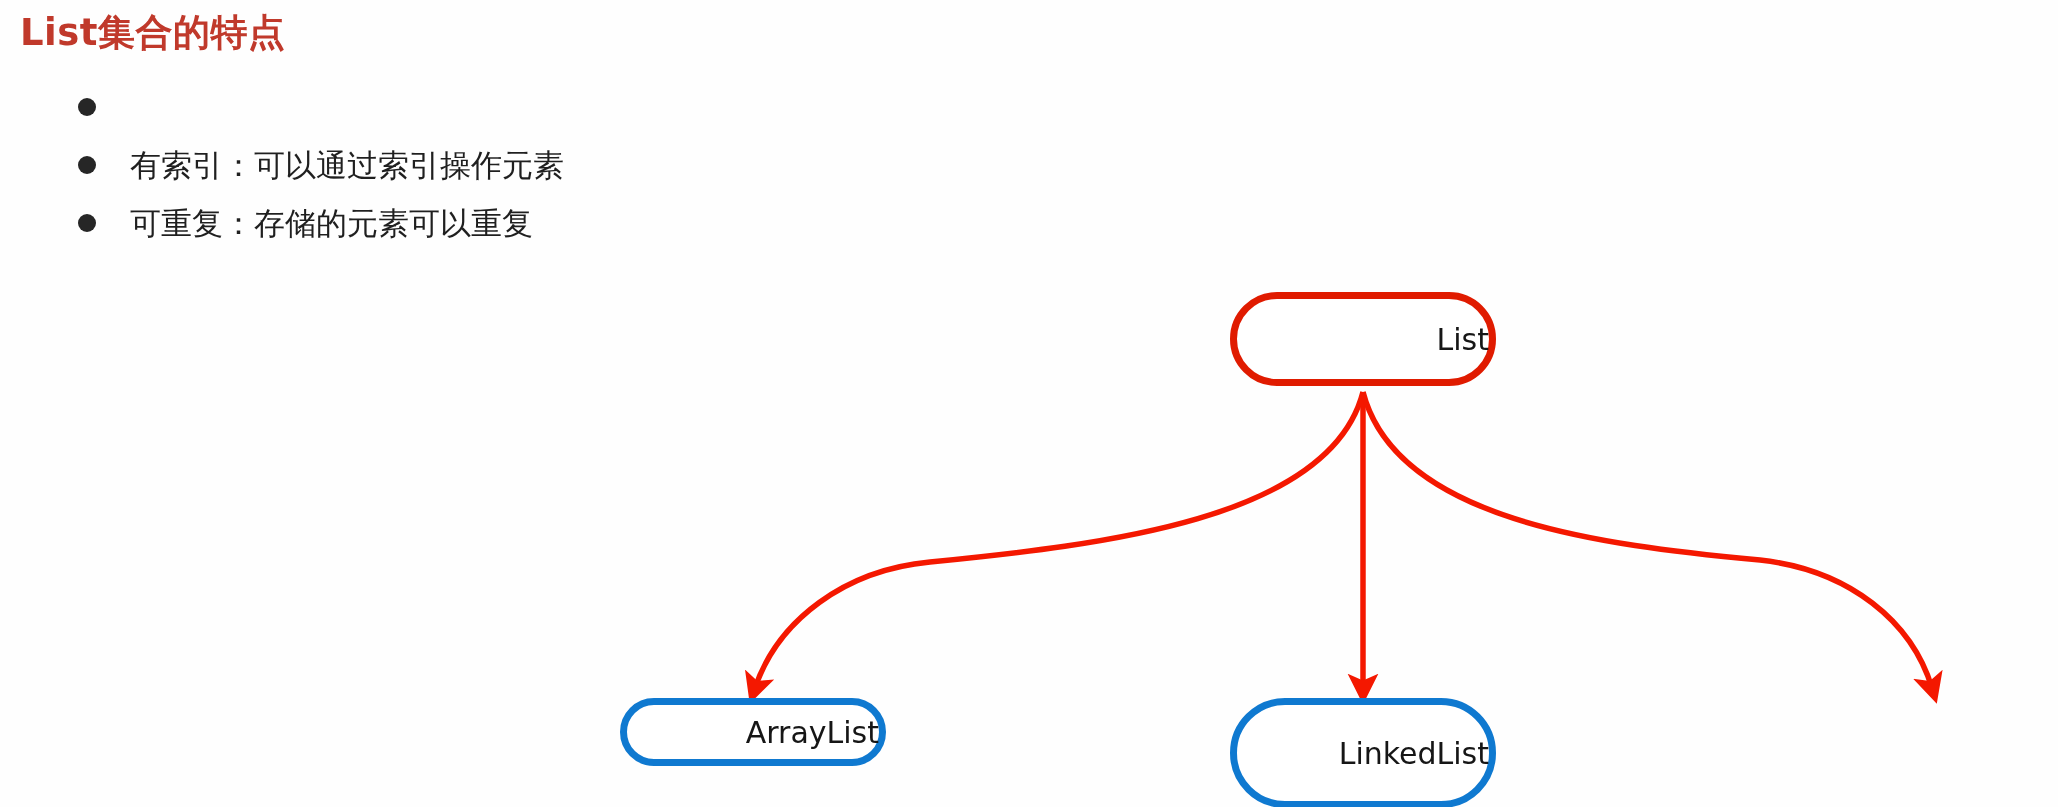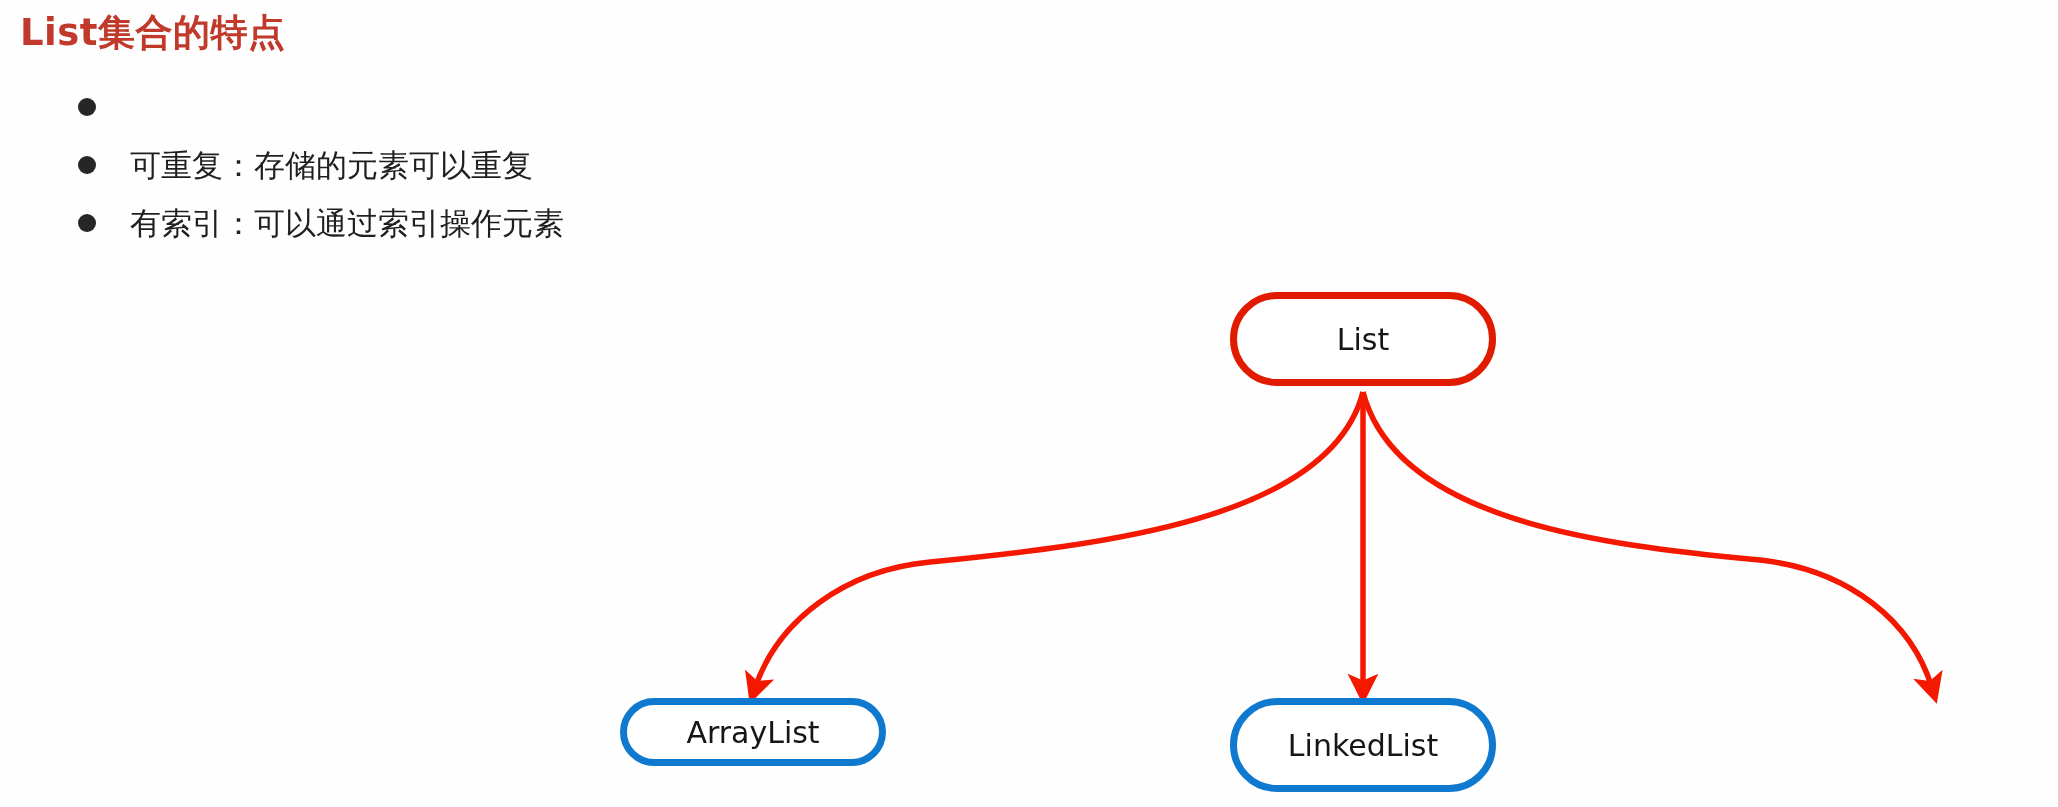--- a/index.html
+++ b/index.html
@@ -77,59 +77,59 @@
   }
 
   .node {
     position: absolute;
     box-sizing: border-box;
     background: #ffffff;
     border-style: solid;
     border-radius: 60px;
     display: flex;
     align-items: center;
-    justify-content: center;
+    justify-content: flex-end;
   }
   .node .node-label {
     font-size: 30px;
     color: #161616;
     white-space: nowrap;
   }
   .node-root {
     border-width: 7px;
     border-color: #e01b00;
   }
   .node-child {
     border-width: 7px;
     border-color: #0f79d0;
   }
 
   #node-list      { left: 1230px; top: 292px;  width: 266px; height: 94px; }
   #node-arraylist { left: 620px;  top: 698px;  width: 266px; height: 68px; }
-  #node-linkedlist{ left: 1230px; top: 698px;  width: 266px; height: 94px; }
+  #node-linkedlist{ left: 1230px; top: 698px;  width: 266px; height: 110px; }
   #node-vector    { left: 1754px; top: 698px;  width: 266px; height: 94px; }
 </style>
 </head>
 <body>
 
 <div id="page">
 
   <div id="slide-title">List集合的特点</div>
 
   <ul id="bullet-list">
     <li>
       <span class="bullet-marker"></span>
     </li>
     <li>
       <span class="bullet-marker"></span>
-      <span class="bullet-text">可重复：存储的元素可以重复</span>
+      <span class="bullet-text">有索引：可以通过索引操作元素</span>
     </li>
     <li>
       <span class="bullet-marker"></span>
-      <span class="bullet-text">有索引：可以通过索引操作元素</span>
+      <span class="bullet-text">可重复：存储的元素可以重复</span>
     </li>
   </ul>
 
   <div id="diagram">
 
     <svg id="diagram-svg" viewBox="0 0 2058 807">
       <defs>
         <marker id="arrowhead" markerWidth="7" markerHeight="7" refX="2.6" refY="3.2" orient="auto" markerUnits="strokeWidth">
           <path d="M0,0.4 L5.6,3.2 L0,6.0 L1.25,3.2 Z" fill="#f41800"></path>
         </marker>

